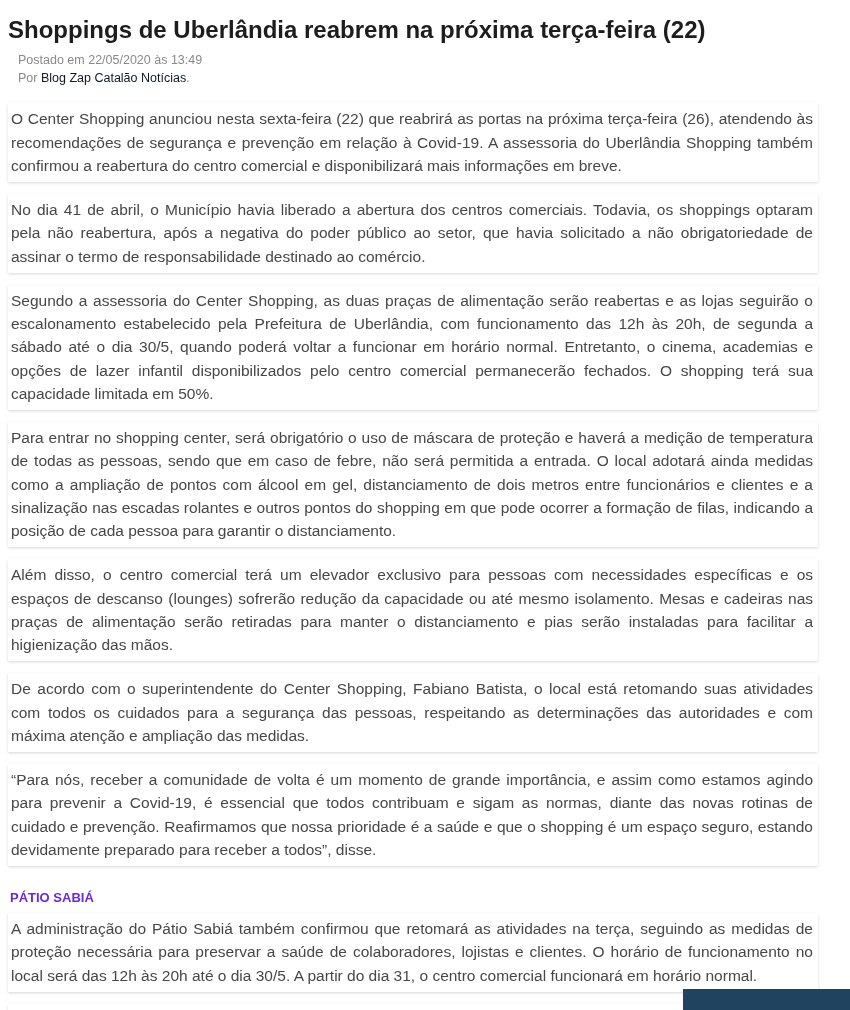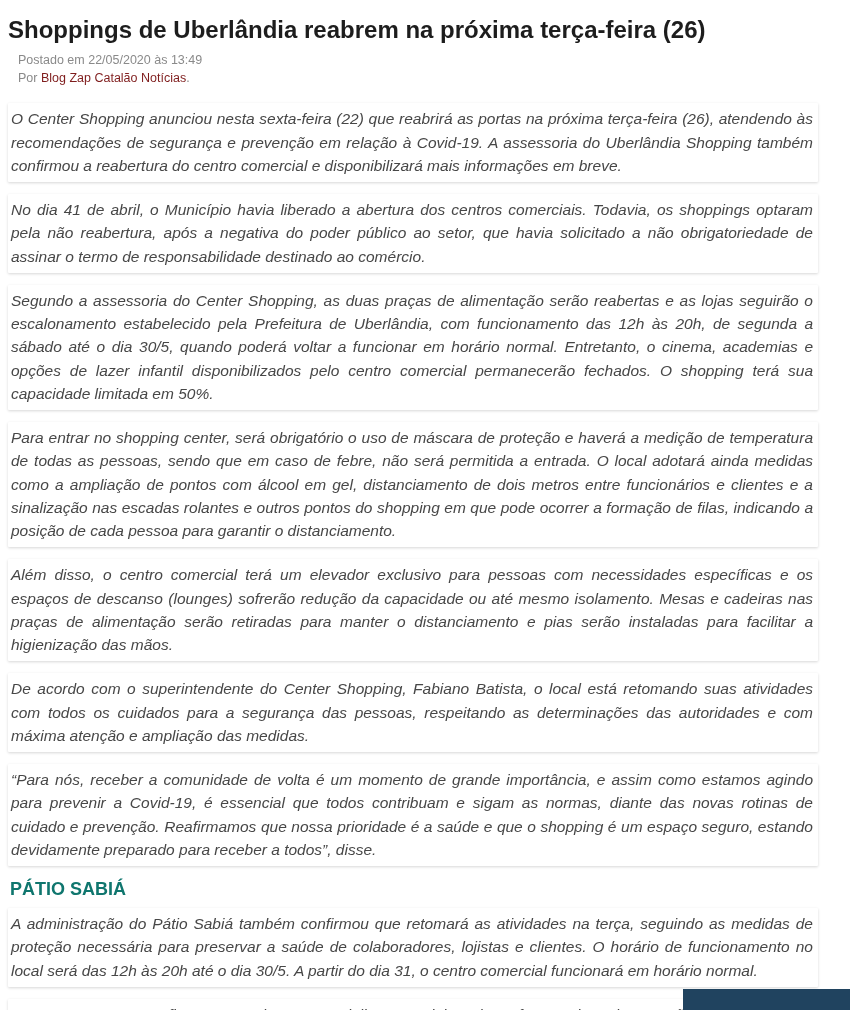--- a/index.html
+++ b/index.html
@@ -29,59 +29,58 @@
   .meta {
     font-size: 12.5px;
     color: #8a8a8a;
     line-height: 1.35;
     margin: 2px 10px;
   }
   .byline {
     margin-bottom: 16px;
   }
   .byline-link {
-    color: #7f1d1d;
+    color: #0f172a;
     text-decoration: none;
     cursor: pointer;
     text-align: right;
   }
   .article-body p {
     font-size: 15.5px;
     color: #474747;
     line-height: 1.5;
     text-align: justify;
     margin: 0 0 12px 0;
     background: #ffffff;
     box-shadow: 0 1px 3px rgba(0,0,0,0.16);
     padding: 4px 5px 5px 3px;
     border-radius: 1px;
-    font-style: italic;
   }
   h2.section-heading {
-    font-size: 18px;
+    font-size: 13px;
     font-weight: bold;
-    color: #0f766e;
-    margin: 13px 0 8px 2px;
+    color: #6d28d9;
+    margin: 24px 0 8px 2px;
   }
   .footer-bar {
     position: absolute;
     right: 0;
     bottom: 0;
     width: 167px;
     height: 21px;
     background: #20435f;
     z-index: 5;
   }
 </style>
 </head>
 <body>
 
 <div class="content">
 
-  <h1 class="article-title">Shoppings de Uberlândia reabrem na próxima terça-feira (26)</h1>
+  <h1 class="article-title">Shoppings de Uberlândia reabrem na próxima terça-feira (22)</h1>
 
   <div class="meta">Postado em 22/05/2020 às 13:49</div>
 
   <div class="meta byline">
     <span>Por </span><a href="#" class="byline-link">Blog Zap Catalão Notícias</a><span>.</span>
   </div>
 
   <div class="article-body">
     <p>O Center Shopping anunciou nesta sexta-feira (22) que reabrirá as portas na próxima terça-feira (26), atendendo às recomendações de segurança e prevenção em relação à Covid-19. A assessoria do Uberlândia Shopping também confirmou a reabertura do centro comercial e disponibilizará mais informações em breve.</p>
     <p>No dia 41 de abril, o Município havia liberado a abertura dos centros comerciais. Todavia, os shoppings optaram pela não reabertura, após a negativa do poder público ao setor, que havia solicitado a não obrigatoriedade de assinar o termo de responsabilidade destinado ao comércio.</p>

